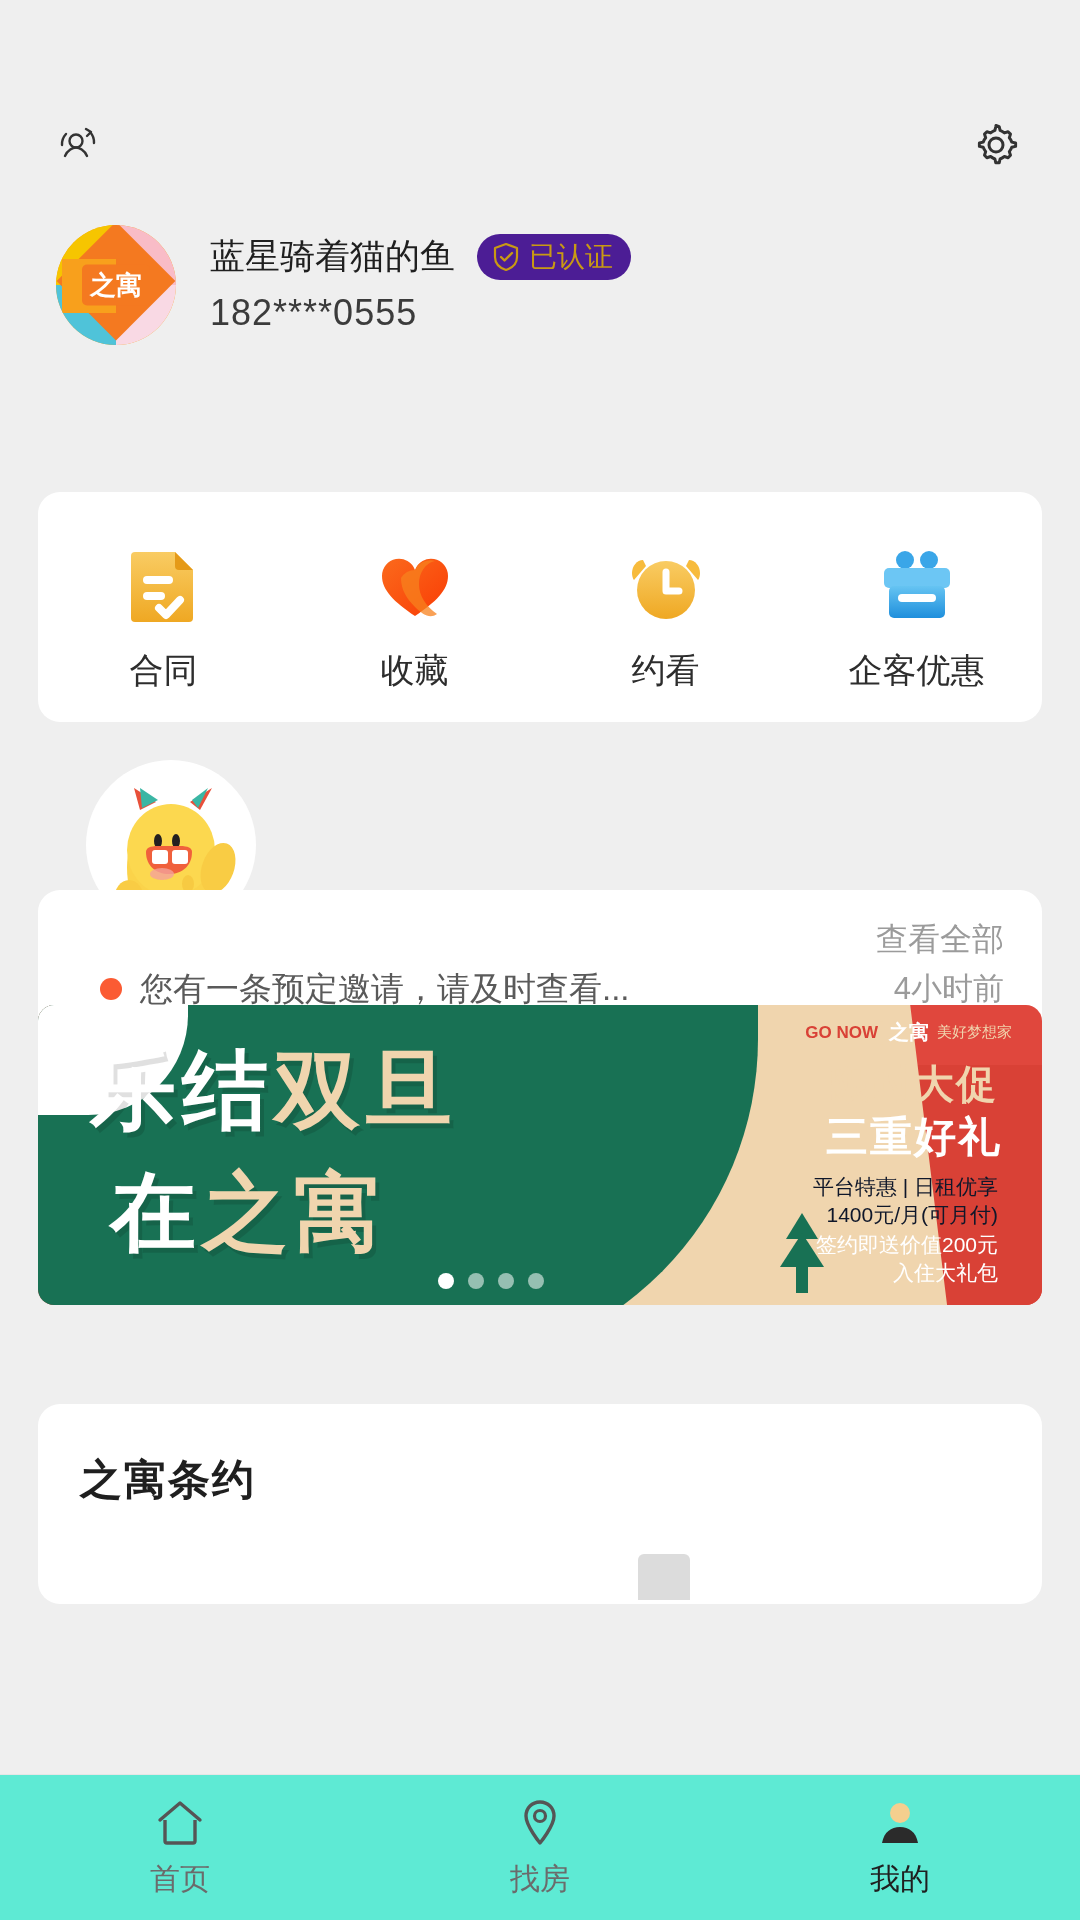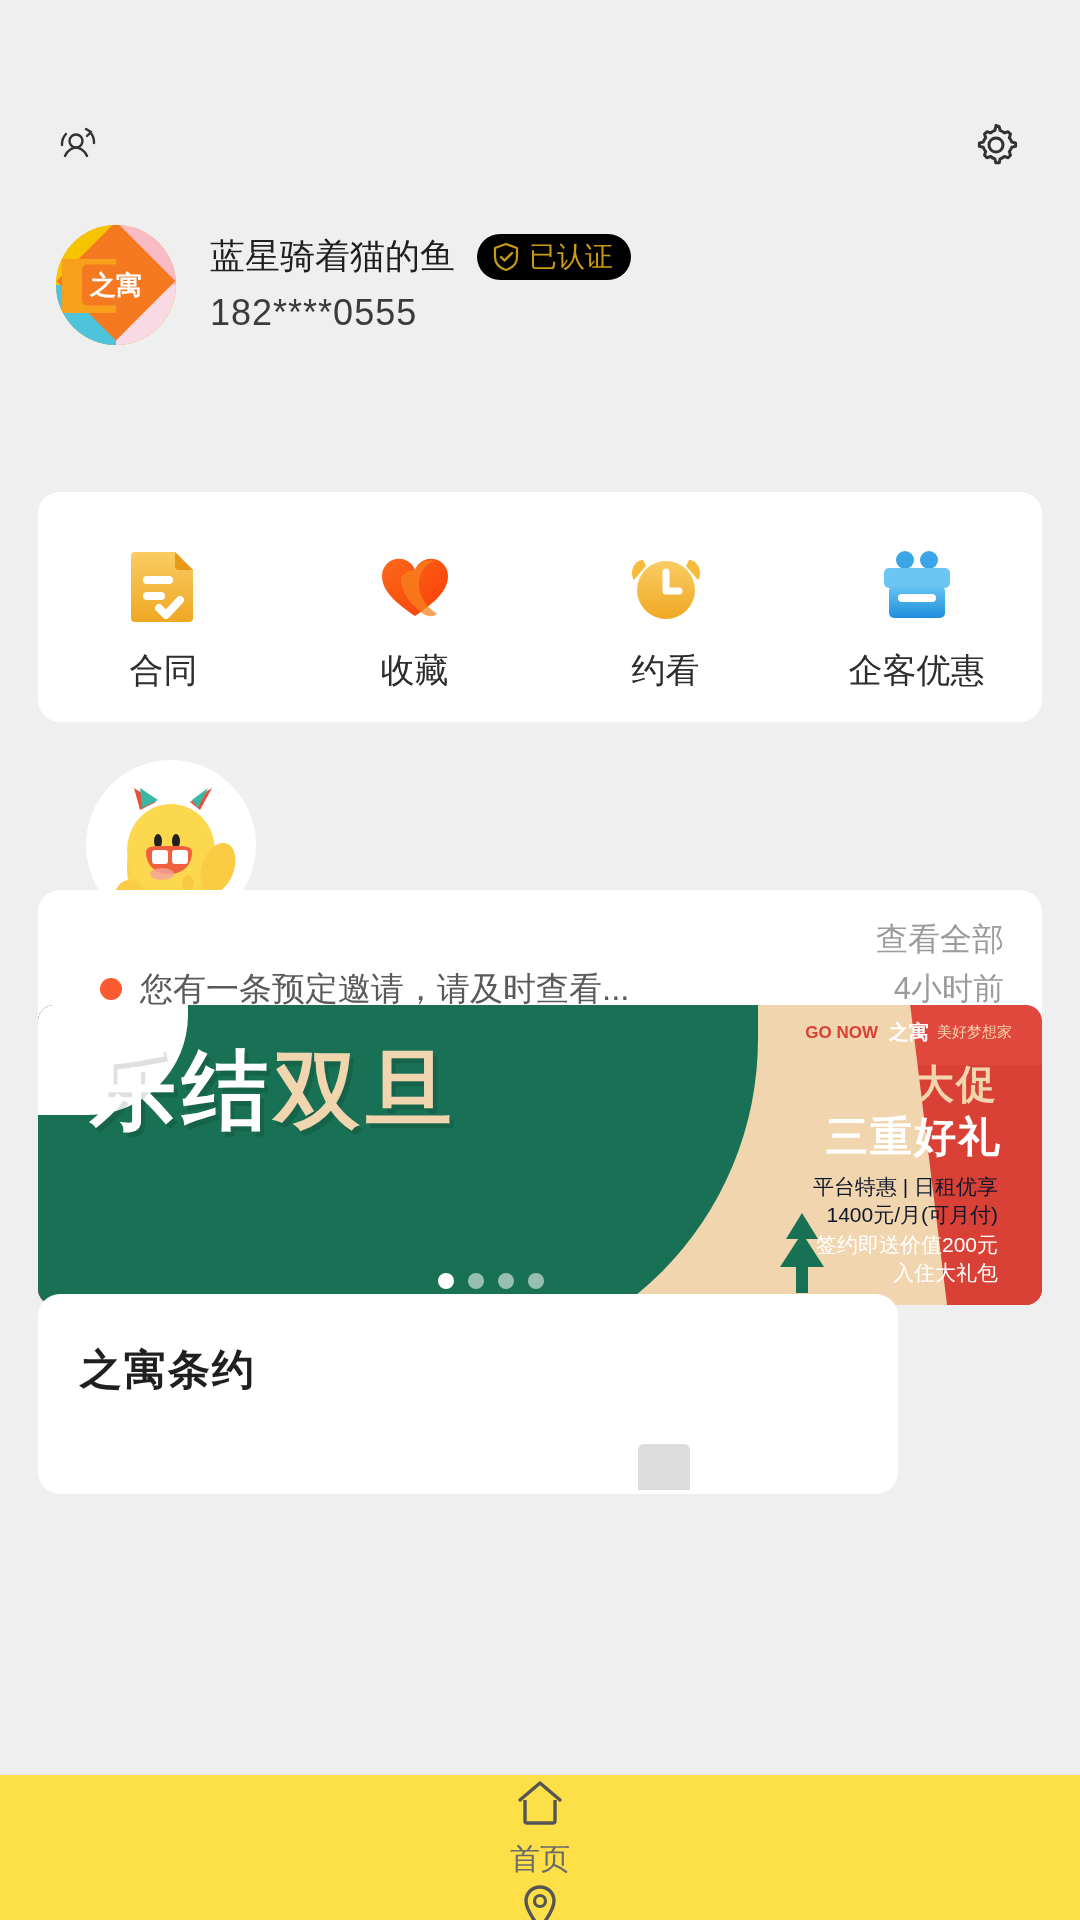--- a/index.html
+++ b/index.html
@@ -33,21 +33,21 @@
   .avatar-badge {
     position: absolute; left: 50%; top: 50%; transform: translate(-50%,-50%);
     background: #f47920; color: #fff; font-size: 26px; padding: 3px 8px;
     border-radius: 5px; white-space: nowrap; font-weight: bold;
   }
   .profile-info { margin-left: 34px; padding-top: 8px; }
   .name-row { display: flex; align-items: center; }
   .user-name { font-size: 35px; color: #1f1f1f; font-weight: 500; }
   .verify-badge {
     margin-left: 22px; height: 46px; border-radius: 23px;
-    background: #000000; display: flex; align-items: center;
+    background: #4c1d95; display: flex; align-items: center;
     padding: 0 18px 0 14px;
   }
   .verify-badge .shield { width: 30px; height: 30px; margin-right: 8px; }
   .verify-badge .vtext { font-size: 28px; color: #c99a13; }
   .phone { font-size: 36px; color: #3b3b3b; margin-top: 12px; letter-spacing: 1px; }
 
   
   .card { position: absolute; background: #fff; border-radius: 22px; }
 
   .quick-card { top: 492px; left: 38px; width: 1004px; height: 230px; }
@@ -114,28 +114,28 @@
   .b-logo .lg3 { font-size: 15px; color: #f0d5ae; margin-left: 8px; }
   .b-promo1 { position: absolute; right: 44px; top: 52px; font-size: 40px; font-weight: bold; color: #f0d5ae; letter-spacing: 2px; }
   .b-promo2 { position: absolute; right: 40px; top: 104px; font-size: 42px; font-weight: bold; color: #fff; letter-spacing: 2px; }
   .b-promo3 { position: absolute; right: 44px; top: 168px; font-size: 21px; color: #0f172a; text-align: right; line-height: 1.35; }
   .b-promo4 { position: absolute; right: 44px; top: 226px; font-size: 21px; color: #fff; text-align: right; line-height: 1.35; }
   .b-dots { position: absolute; left: 400px; bottom: 16px; display: flex; gap: 14px; }
   .b-dots i { width: 16px; height: 16px; border-radius: 8px; background: rgba(255,255,255,.55); display: block; }
   .b-dots i.on { background: #fff; }
 
   
-  .terms-card { top: 1294px; left: 38px; width: 860px; height: 200px; }
+  .terms-card { top: 1404px; left: 38px; width: 1004px; height: 200px; }
   .terms-title { position: absolute; top: 48px; left: 42px; font-size: 42px; font-weight: bold; color: #1f1f1f; letter-spacing: 2px; }
   .terms-stub { position: absolute; top: 150px; left: 600px; width: 52px; height: 46px; background: #dcdcdc; border-radius: 6px 6px 0 0; }
 
   
   .tabbar {
     position: absolute; bottom: 0; left: 0; width: 1080px; height: 146px;
-    background: #fde047; border-top: 1px solid #e6e6e6; display: flex; flex-direction: column;
+    background: #5eead4; border-top: 1px solid #e6e6e6; display: flex;
   }
   .tab { flex: 1; display: flex; flex-direction: column; align-items: center; justify-content: center; }
   .tab .t-icon { width: 56px; height: 56px; }
   .tab .t-label { margin-top: 8px; font-size: 30px; color: #6b6b6b; }
   .tab.active .t-label { color: #1f1f1f; }
 </style>
 </head>
 <body>
 
 <div class="screen">
@@ -312,20 +312,23 @@
       <span class="b-green"></span>
       <span class="b-white-tl"></span>
       <svg style="position:absolute;right:205px;bottom:8px" width="70" height="90" viewBox="0 0 70 90">
         <path d="M35 6l16 26H19z" fill="#187154"></path>
         <path d="M35 26l22 34H13z" fill="#187154"></path>
         <rect x="29" y="58" width="12" height="28" fill="#187154"></rect>
       </svg>
       <div class="b-title1">
         <span>乐结</span><span class="accent">双旦</span>
       </div>
+      <div class="b-title2">
+        <span>在</span><span class="accent">之寓</span>
+      </div>
       <div class="b-logo">
         <span class="lg1">GO NOW</span>
         <span class="lg2">之寓</span>
         <span class="lg3">美好梦想家</span>
       </div>
       <div class="b-promo1">限时大促</div>
       <div class="b-promo2">三重好礼</div>
       <div class="b-promo3" style="white-space:pre-line">平台特惠 | 日租优享
 1400元/月(可月付)</div>
       <div class="b-promo4" style="white-space:pre-line">签约即送价值200元

